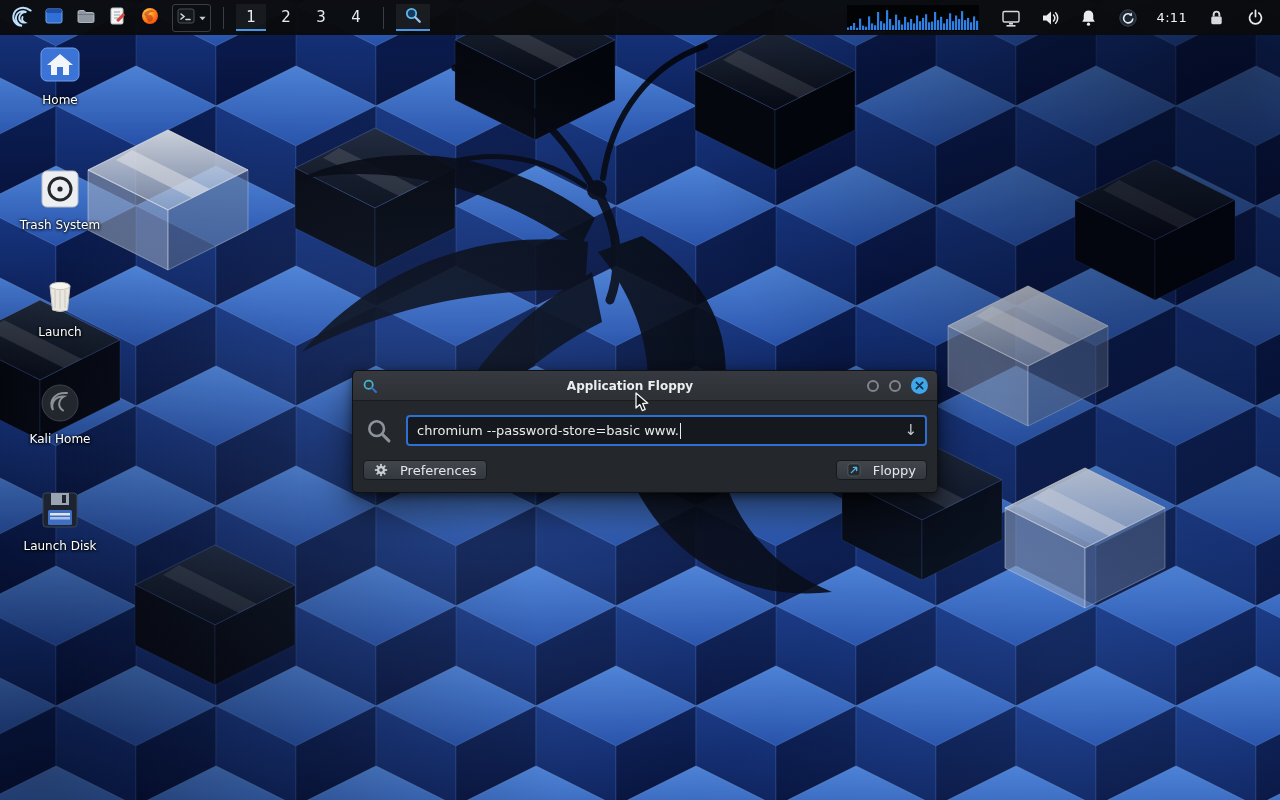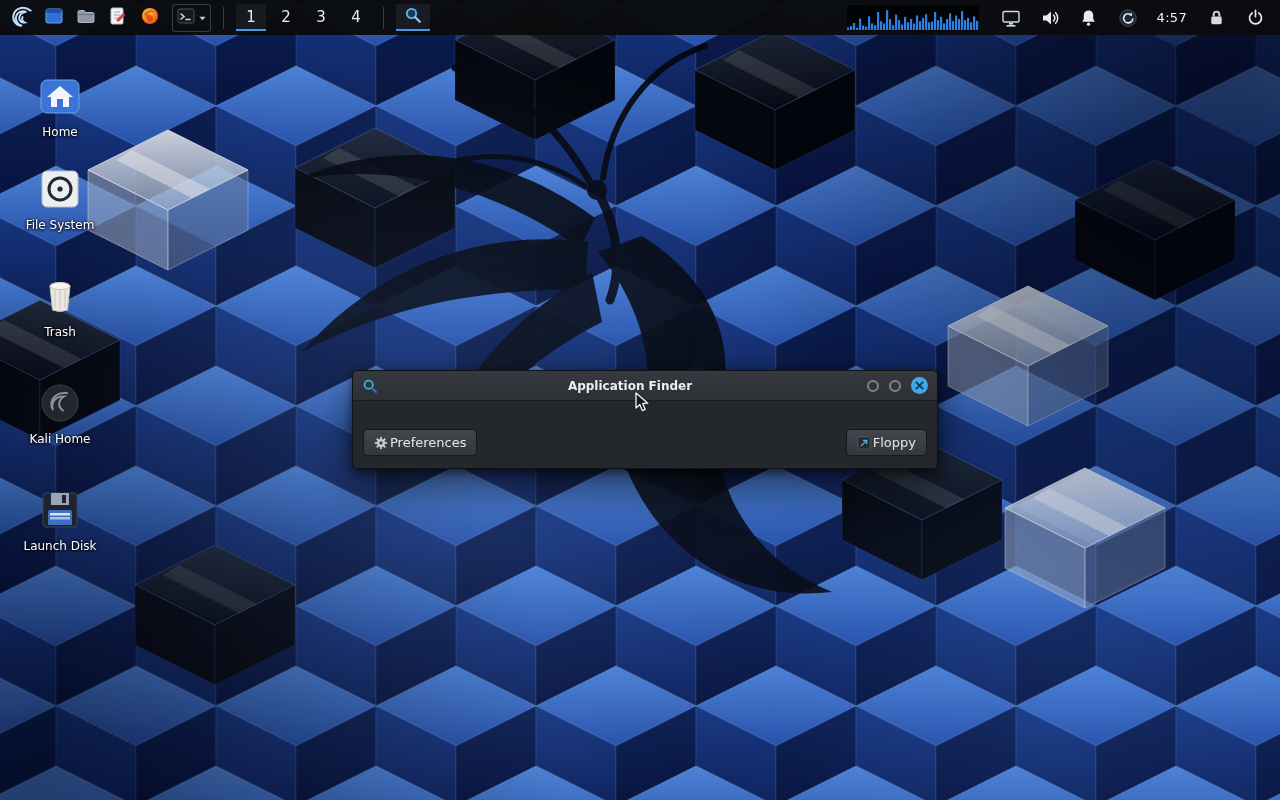--- a/index.html
+++ b/index.html
@@ -46,21 +46,21 @@
     display:flex;align-items:center;justify-content:center}
   .fbody{padding:14px 10px 12px}
   .srow{display:flex;align-items:center}
   .biglens{width:32px;display:flex;justify-content:center}
   .input-wrap{flex:1;margin-left:11px;height:31px;background:#15181c;
     border:2px solid #2d6fd4;border-radius:4px;display:flex;align-items:center;
     padding:0 26px 0 9px;position:relative;color:#e9ebed;font-size:13px;white-space:pre}
   .caret{width:1px;height:16px;background:#e6eaee;margin-left:1px}
   .dd{position:absolute;right:8px;color:#c3c8cd;font-size:15px;line-height:1}
   .brow{display:flex;justify-content:space-between;margin-top:14px}
-  .btn{display:flex;align-items:center;gap:2px;height:27px;padding:0 10px;
+  .btn{display:flex;align-items:center;gap:12px;height:20px;padding:0 10px;
     background:linear-gradient(#41464d,#33383e);border:1px solid #17191c;
     border-radius:4px;color:#e4e7ea;font-size:13px;font-family:inherit;cursor:default}
   .btn-icon{display:flex}
 
   #cursor{position:absolute;left:634px;top:392px;z-index:60}
 </style>
 </head>
 <body>
 
 <div id="wall">
@@ -157,51 +157,51 @@
   </g>
 
   <rect width="1280" height="800" fill="url(#ovC)"></rect>
   <rect width="1280" height="800" fill="url(#ovR)"></rect>
   <rect width="1280" height="800" fill="url(#ovTR)"></rect>
   <rect width="1280" height="800" fill="url(#ovBL)"></rect>
   <rect width="1280" height="800" fill="rgba(6,14,40,0.1)"></rect>
 </svg>
 </div>
 
-<div class="dicon" style="top:72px">
+<div class="dicon" style="top:40px">
   <div class="dicon-img">
     <svg width="48" height="48" viewBox="0 0 48 48">
       <rect x="5" y="8" width="38" height="33" rx="6" fill="#3b74d6" stroke="#6fa0ee"></rect>
       <path d="M24 14 L37 25 H33 V35 H15 V25 H11 Z" fill="#f2f5f9"></path>
       <rect x="21" y="27" width="6" height="8" fill="#3b74d6"></rect>
     </svg>
   </div>
   <div class="dicon-label">Home</div>
 </div>
 
 <div class="dicon" style="top:165px">
   <div class="dicon-img">
     <svg width="48" height="48" viewBox="0 0 48 48">
       <rect x="6" y="6" width="36" height="36" rx="5" fill="#eceef1" stroke="#b8bdc4"></rect>
       <circle cx="24" cy="24" r="11" fill="none" stroke="#23262b" stroke-width="3"></circle>
       <circle cx="24" cy="24" r="2.6" fill="#23262b"></circle>
     </svg>
   </div>
-  <div class="dicon-label">File System</div>
+  <div class="dicon-label">Trash System</div>
 </div>
 
 <div class="dicon" style="top:272px">
   <div class="dicon-img">
     <svg width="48" height="48" viewBox="0 0 48 48">
       <path d="M14 14 H34 L31.5 38 Q24 41 16.5 38 Z" fill="#e9e7e0" stroke="#c7c4ba"></path>
       <path d="M19 18 V36 M24 18 V37 M29 18 V36" stroke="#d6d3c9" stroke-width="1.6"></path>
       <ellipse cx="24" cy="14" rx="10" ry="3.6" fill="#f7f5ef" stroke="#c9c6bd"></ellipse>
     </svg>
   </div>
-  <div class="dicon-label">Trash</div>
+  <div class="dicon-label">Launch</div>
 </div>
 
 <div class="dicon" style="top:379px">
   <div class="dicon-img">
     <svg width="48" height="48" viewBox="0 0 48 48" opacity="0.8">
       <circle cx="24" cy="24" r="18" fill="#2a2f36" stroke="#4a5058"></circle>
       <path d="M31 14 C19 13 12 22 17 31 C14.5 24 19 17 28 17.5 C22 21 21.5 28 27 31.5" fill="none" stroke="#aeb4bb" stroke-width="2" stroke-linecap="round"></path>
     </svg>
   </div>
   <div class="dicon-label">Kali Home</div>
@@ -381,21 +381,21 @@
       <circle cx="10" cy="17" r="1.7" fill="#e8eaec"></circle>
     </svg>
   </div>
   <div class="ricon">
     <svg width="20" height="20" viewBox="0 0 20 20">
       <circle cx="10" cy="10" r="8.2" fill="#1d2633" stroke="#3a4656"></circle>
       <path d="M13.4 7 a4.6 4.6 0 1 0 1.4 3.4" stroke="#e8eaec" fill="none" stroke-width="1.6"></path>
       <path d="M13.8 4.6 L14 8 L10.8 7.2 Z" fill="#e8eaec"></path>
     </svg>
   </div>
-  <div class="ptime">4:57</div>
+  <div class="ptime">4:11</div>
   <div class="ricon">
     <svg width="19" height="19" viewBox="0 0 20 20">
       <rect x="4.5" y="9" width="11" height="8" rx="1.5" fill="#d6dade"></rect>
       <path d="M7 9 V6.8 a3 3 0 0 1 6 0 V9" stroke="#d6dade" stroke-width="2" fill="none"></path>
     </svg>
   </div>
   <div class="ricon">
     <svg width="19" height="19" viewBox="0 0 20 20">
       <path d="M6.5 5.2 a6.3 6.3 0 1 0 7 0" stroke="#e8eaec" fill="none" stroke-width="1.8" stroke-linecap="round"></path>
       <line x1="10" y1="2.5" x2="10" y2="9" stroke="#e8eaec" stroke-width="1.8" stroke-linecap="round"></line>
@@ -404,32 +404,44 @@
 </div>
 
 <div id="finder">
   <div class="titlebar">
     <span class="ticon">
       <svg width="16" height="16" viewBox="0 0 24 24">
         <circle cx="10" cy="10" r="6.2" fill="none" stroke="#3fb6c9" stroke-width="2.6"></circle>
         <line x1="15" y1="15" x2="21" y2="21" stroke="#3a6fd0" stroke-width="3" stroke-linecap="round"></line>
       </svg>
     </span>
-    <span class="ttitle">Application Finder</span>
+    <span class="ttitle">Application Floppy</span>
     <div class="wbtns">
       <span class="wb"></span>
       <span class="wb"></span>
       <span class="wb close">
         <svg width="9" height="9" viewBox="0 0 10 10">
           <path d="M1.5 1.5 L8.5 8.5 M8.5 1.5 L1.5 8.5" stroke="#12354d" stroke-width="2" stroke-linecap="round"></path>
         </svg>
       </span>
     </div>
   </div>
   <div class="fbody">
+    <div class="srow">
+      <span class="biglens">
+        <svg width="28" height="28" viewBox="0 0 24 24">
+          <circle cx="10" cy="10" r="6.3" fill="none" stroke="#8d939a" stroke-width="2.2"></circle>
+          <line x1="14.8" y1="14.8" x2="20.5" y2="20.5" stroke="#8d939a" stroke-width="2.6" stroke-linecap="round"></line>
+        </svg>
+      </span>
+      <div class="input-wrap">
+        <span>chromium --password-store=basic www.</span><span class="caret"></span>
+        <span class="dd">↓</span>
+      </div>
+    </div>
     <div class="brow">
       <button class="btn">
         <span class="btn-icon">
           <svg width="14" height="14" viewBox="0 0 16 16">
             <g fill="#c9ced3">
               <rect x="7" y="1" width="2" height="14"></rect>
               <rect x="1" y="7" width="14" height="2"></rect>
               <rect x="7" y="1" width="2" height="14" transform="rotate(45 8 8)"></rect>
               <rect x="7" y="1" width="2" height="14" transform="rotate(-45 8 8)"></rect>
               <circle cx="8" cy="8" r="4.5"></circle>

